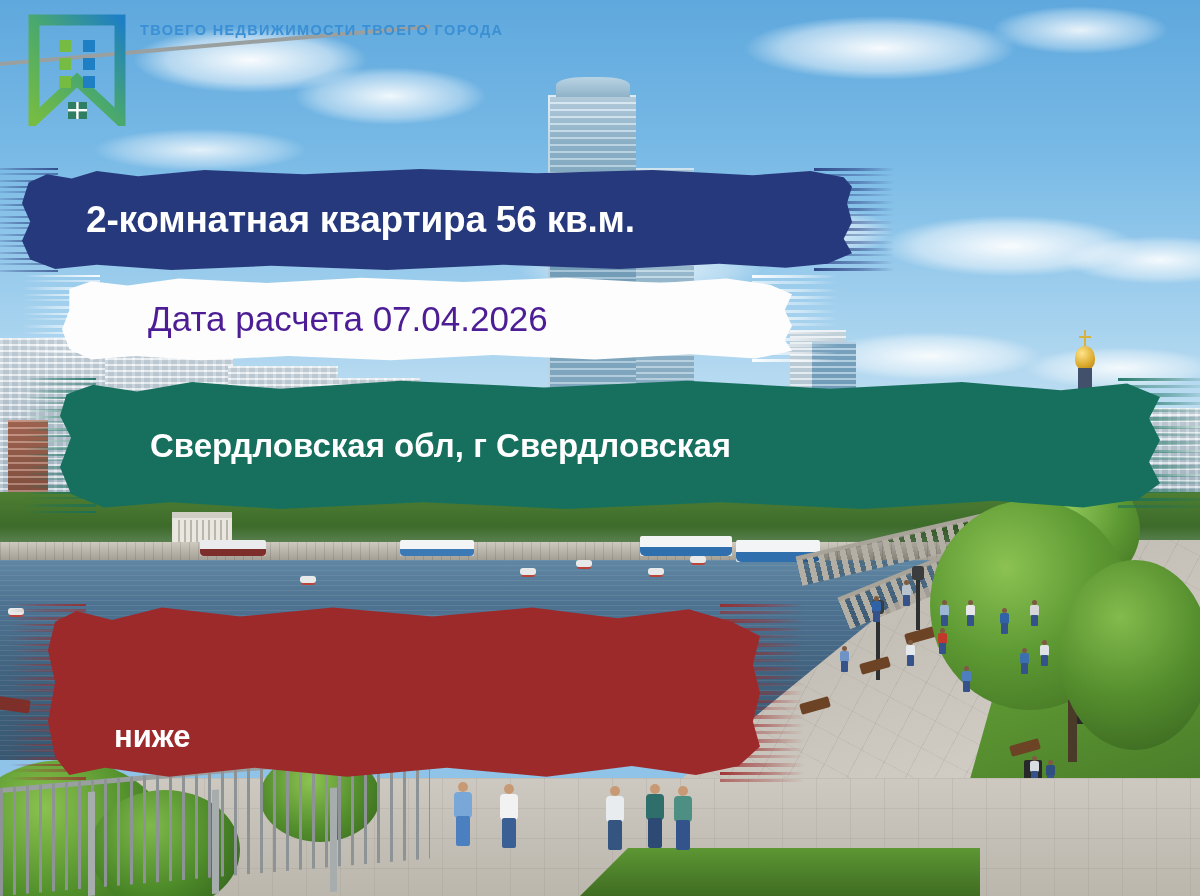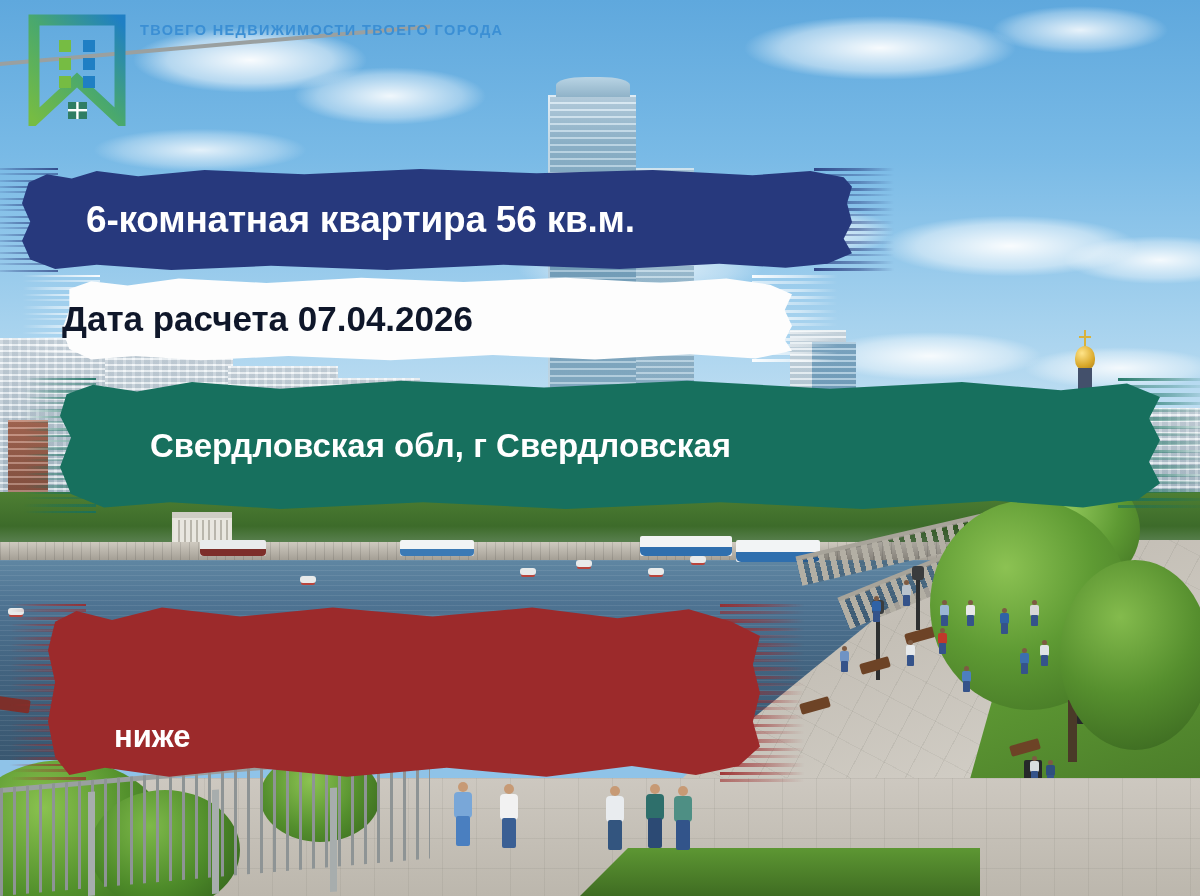--- a/index.html
+++ b/index.html
@@ -272,21 +272,21 @@
       rgba(255,255,255,.85) 12px 15px, rgba(255,255,255,0) 15px 19px);
     -webkit-mask-image:linear-gradient(90deg, rgba(0,0,0,0) 0%, rgba(0,0,0,.5) 40%, #000 100%);
     mask-image:linear-gradient(90deg, rgba(0,0,0,0) 0%, rgba(0,0,0,.5) 40%, #000 100%);}
   #banner-date .streak-r{right:-46px;width:86px;
     background:repeating-linear-gradient(180deg,
       rgba(255,255,255,.95) 0 3px, rgba(255,255,255,0) 3px 6px,
       rgba(255,255,255,.65) 6px 9px, rgba(255,255,255,0) 9px 14px,
       rgba(255,255,255,.85) 14px 17px, rgba(255,255,255,0) 17px 21px);
     -webkit-mask-image:linear-gradient(270deg, rgba(0,0,0,0) 0%, rgba(0,0,0,.55) 42%, #000 100%);
     mask-image:linear-gradient(270deg, rgba(0,0,0,0) 0%, rgba(0,0,0,.55) 42%, #000 100%);}
-  #banner-date .txt{color:#0f172a;font-size:35px;font-weight:700;white-space:nowrap;}
+  #banner-date .txt{margin-left:86px;color:#4c1d95;font-size:35px;font-weight:400;white-space:nowrap;}
 
   
   #banner-address{left:60px;top:378px;width:1100px;height:135px;}
   #banner-address .fill{
     background:#17705e;
     clip-path:polygon(
       0.6% 12%, 3% 5%, 7% 10%, 12% 3%, 20% 8%, 31% 2%, 44% 7%, 57% 2%, 70% 8%, 82% 3%, 91% 9%, 97% 4%, 100% 14%,
       99% 30%, 100% 46%, 99% 62%, 100% 78%, 98% 90%, 93% 96%, 85% 91%, 73% 97%, 60% 92%, 46% 97%, 33% 92%, 20% 97%, 10% 92%, 4% 96%, 1% 86%, 0 66%, 1% 44%, 0 28%);
   }
   #banner-address .streak-l{left:-36px;width:72px;
@@ -554,21 +554,21 @@
     </svg>
     <div id="logo-text">
       <div id="logo-tagline">ТВОЕГО НЕДВИЖИМОСТИ ТВОЕГО ГОРОДА</div>
     </div>
   </div>
 
   <div class="brush" id="banner-title">
     <span class="streak streak-l"></span>
     <span class="streak streak-r"></span>
     <span class="fill"></span>
-    <span class="txt">6-комнатная квартира 56 кв.м.</span>
+    <span class="txt">2-комнатная квартира 56 кв.м.</span>
   </div>
 
   <div class="brush" id="banner-date">
     <span class="streak streak-l"></span>
     <span class="streak streak-r"></span>
     <span class="fill"></span>
     <span class="txt">Дата расчета 07.04.2026</span>
   </div>
 
   <div class="brush" id="banner-address">

